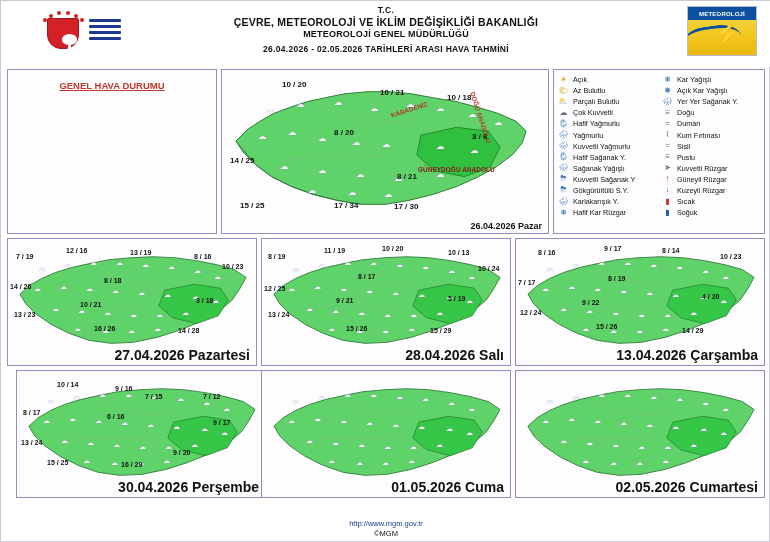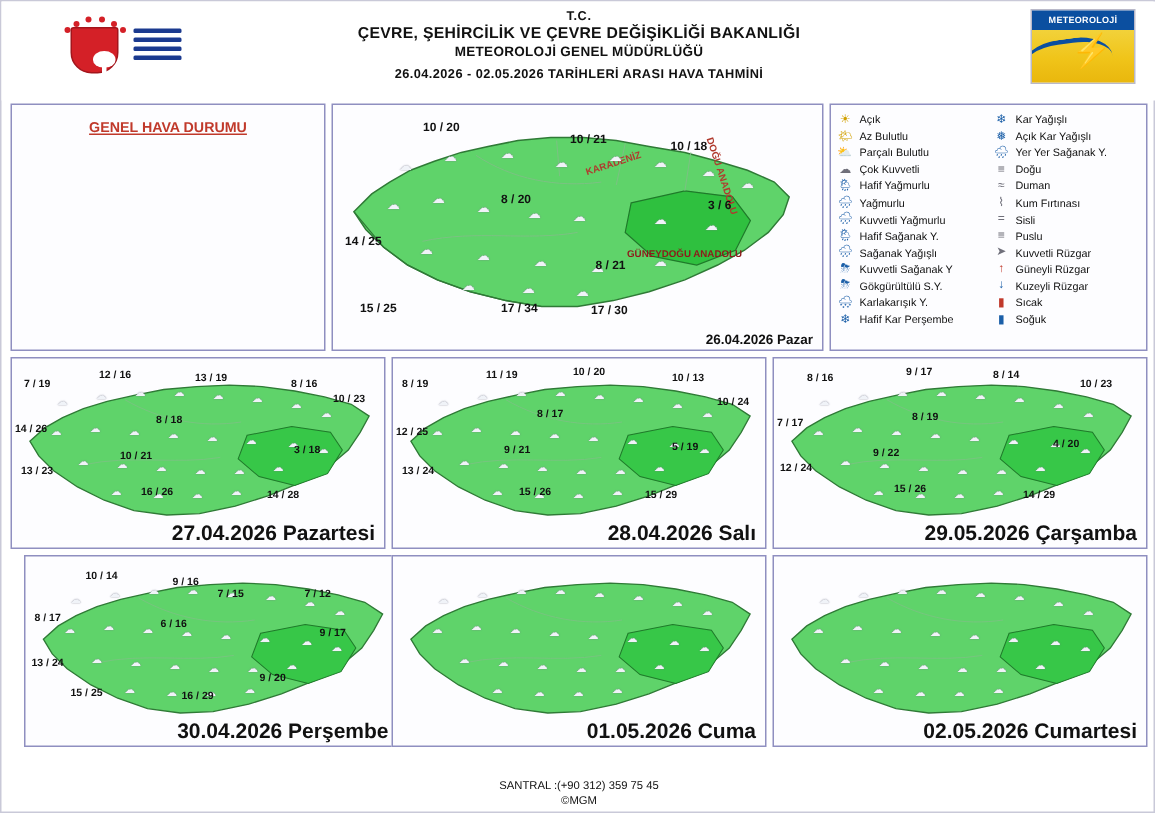--- a/index.html
+++ b/index.html
@@ -196,21 +196,21 @@
       <div class="bars">
         <i></i>
           <i></i>
           <i></i>
           <i></i>
       </div>
     </div>
 
     <div class="hdr-center">
       <div class="hdr-line1">T.C.</div>
-      <div class="hdr-line2">ÇEVRE, ŞEHİRCİLİK VE ÇEVRE DEĞİŞİKLİĞİ BAKANLIĞI</div>
+      <div class="hdr-line2">ÇEVRE, METEOROLOJİ VE İKLİM DEĞİŞİKLİĞİ BAKANLIĞI</div>
       <div class="hdr-line3">METEOROLOJİ  GENEL  MÜDÜRLÜĞÜ</div>
       <div class="hdr-line4">26.04.2026 -  02.05.2026    TARİHLERİ  ARASI  HAVA  TAHMİNİ</div>
     </div>
 
     <div class="met-logo">
       <div class="top">METEOROLOJİ</div>
       <div class="body">
         <div class="swoosh"></div>
         <div class="bolt">⚡</div>
       </div>
@@ -320,21 +320,21 @@
           <div class="legend-row">
             <span class="sym blue">⛈</span>
             <span class="lbl">Gökgürültülü S.Y.</span>
           </div>
           <div class="legend-row">
             <span class="sym blue">🌨</span>
             <span class="lbl">Karlakarışık Y.</span>
           </div>
           <div class="legend-row">
             <span class="sym blue">❄</span>
-            <span class="lbl">Hafif Kar Perşembe</span>
+            <span class="lbl">Hafif Kar Rüzgar</span>
           </div>
         </div>
       <div class="legend-col">
           <div class="legend-row">
             <span class="sym blue">❄</span>
             <span class="lbl">Kar Yağışlı</span>
           </div>
           <div class="legend-row">
             <span class="sym blue">❅</span>
             <span class="lbl">Açık Kar Yağışlı</span>
@@ -526,21 +526,21 @@
         <span class="temp" style="left: 146px; top: 8px;">8 / 14</span>
         <span class="temp" style="left: 204px; top: 14px;">10 / 23</span>
         <span class="temp" style="left: 2px; top: 40px;">7 / 17</span>
         <span class="temp" style="left: 92px; top: 36px;">8 / 19</span>
         <span class="temp" style="left: 66px; top: 60px;">9 / 22</span>
         <span class="temp" style="left: 186px; top: 54px;">4 / 20</span>
         <span class="temp" style="left: 4px; top: 70px;">12 / 24</span>
         <span class="temp" style="left: 80px; top: 84px;">15 / 26</span>
         <span class="temp" style="left: 166px; top: 88px;">14 / 29</span>
       </div>
-    <div class="caption">29.05.2026 Çarşamba</div>
+    <div class="caption">13.04.2026 Çarşamba</div>
   </div>
 
   <div class="panel" id="map-d5">
     <div class="mapwrap">
         <svg viewBox="0 0 250 128" preserveAspectRatio="none">
           <path d="M12,56 L22,47 L34,40 L48,34 L64,29 L82,25 L102,21 L124,19 L146,18 L168,19 L190,22 L210,26 L228,31 L240,39 L234,50 L226,62 L212,74 L194,84 L172,93 L150,100 L126,105 L104,106 L82,103 L62,96 L44,87 L28,76 L18,66 Z" fill="#5fd36a" stroke="#2f7a36" stroke-width="0.9"></path>
           <path d="M158,52 L188,46 L214,50 L222,62 L212,78 L190,86 L166,80 L152,68 Z" fill="#37c748" stroke="#1f7a2a" stroke-width="0.7"></path>
           <path d="M76,28 C100,42 128,47 154,43" fill="none" stroke="#7fbf86" stroke-width="0.5"></path>
           <path d="M48,72 C80,65 110,72 140,67" fill="none" stroke="#7fbf86" stroke-width="0.5"></path>
         </svg>
@@ -655,17 +655,17 @@
         <span class="wicon cloud" style="left: 174px; top: 70px; font-size: 7px;">☁</span>
         <span class="wicon cloud" style="left: 66px; top: 86px; font-size: 7px;">☁</span>
         <span class="wicon cloud" style="left: 94px; top: 88px; font-size: 7px;">☁</span>
         <span class="wicon cloud" style="left: 120px; top: 88px; font-size: 7px;">☁</span>
         <span class="wicon cloud" style="left: 146px; top: 86px; font-size: 7px;">☁</span>
       </div>
     <div class="caption">02.05.2026 Cumartesi</div>
   </div>
 
   <div class="footer">
-    <div>SANTRAL :(+90 312) 359 75 45</div>
+    <div class="blue">http://www.mgm.gov.tr</div>
     <div>©MGM</div>
   </div>
 
 </div>
 
 </body></html>

